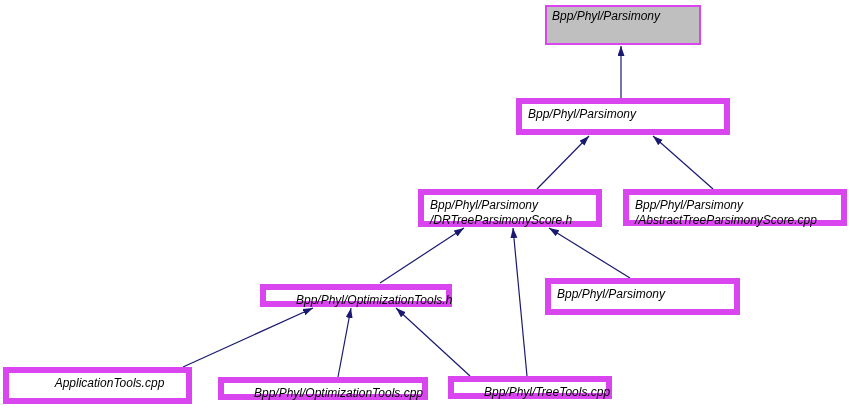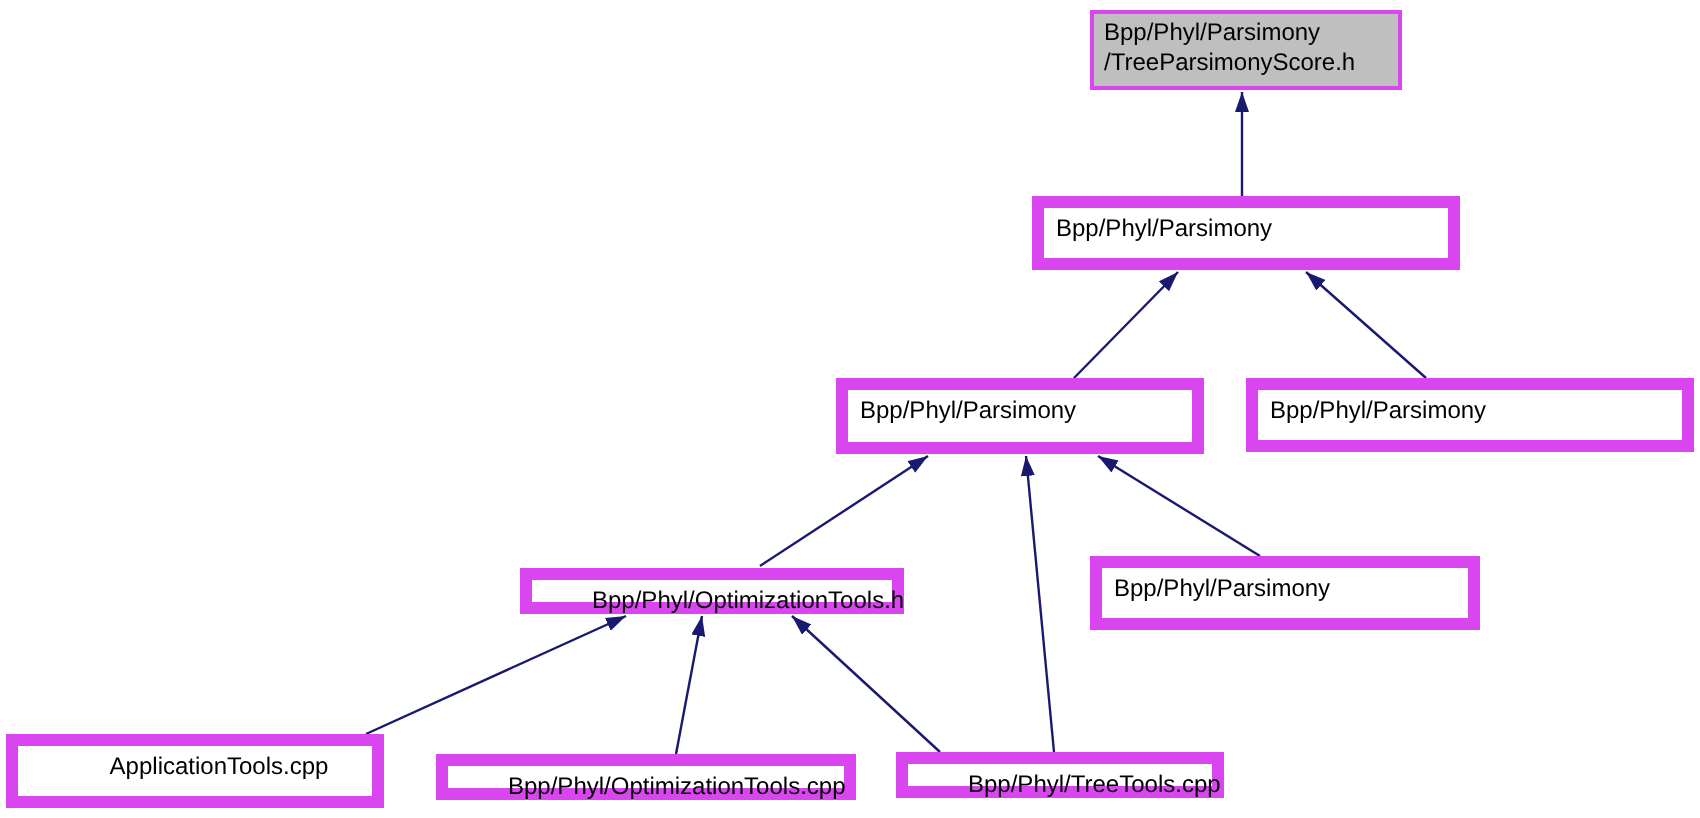--- a/index.html
+++ b/index.html
@@ -27,20 +27,21 @@
     box-sizing: border-box;
     background: #ffffff;
     border: 6px solid #d946ef;
     color: #000000;
     font-size: 12px;
     line-height: 15px;
     padding: 3px 6px;
     white-space: nowrap;
     text-align: left;
     cursor: pointer;
+    font-style: italic;
   }
   .node.center { text-align: center; padding-left: 30px; }
   .node.highlight {
     background: #bfbfbf;
     border-width: 2px;
     padding: 2px 5px;
     cursor: default;
   }
   .node .ln { display: block; }
 </style>
@@ -63,33 +64,34 @@
       <line x1="527" y1="376" x2="513" y2="228" marker-end="url(#arrow)"></line>
       <line x1="630" y1="278" x2="549" y2="228" marker-end="url(#arrow)"></line>
       <line x1="183" y1="367" x2="313" y2="308" marker-end="url(#arrow)"></line>
       <line x1="338" y1="377" x2="351" y2="308" marker-end="url(#arrow)"></line>
       <line x1="470" y1="376" x2="396" y2="308" marker-end="url(#arrow)"></line>
     </g>
   </svg>
 
   <div class="node highlight" style="left:545px; top:5px; width:156px; height:40px;">
     <span class="ln">Bpp/Phyl/Parsimony</span>
-    <span class="ln">/TreeParsimonyScore.h</span>
   </div>
 
   <div class="node" style="left:516px; top:98px; width:214px; height:37px;">
     <span class="ln">Bpp/Phyl/Parsimony</span>
   </div>
 
   <div class="node" style="left:418px; top:189px; width:184px; height:38px;">
     <span class="ln">Bpp/Phyl/Parsimony</span>
+    <span class="ln">/DRTreeParsimonyScore.h</span>
   </div>
 
   <div class="node" style="left:623px; top:189px; width:224px; height:37px;">
     <span class="ln">Bpp/Phyl/Parsimony</span>
+    <span class="ln">/AbstractTreeParsimonyScore.cpp</span>
   </div>
 
   <div class="node center" style="left:260px; top:284px; width:192px; height:23px;">
     <span class="ln">Bpp/Phyl/OptimizationTools.h</span>
   </div>
 
   <div class="node" style="left:545px; top:278px; width:195px; height:37px;">
     <span class="ln">Bpp/Phyl/Parsimony</span>
   </div>
 

